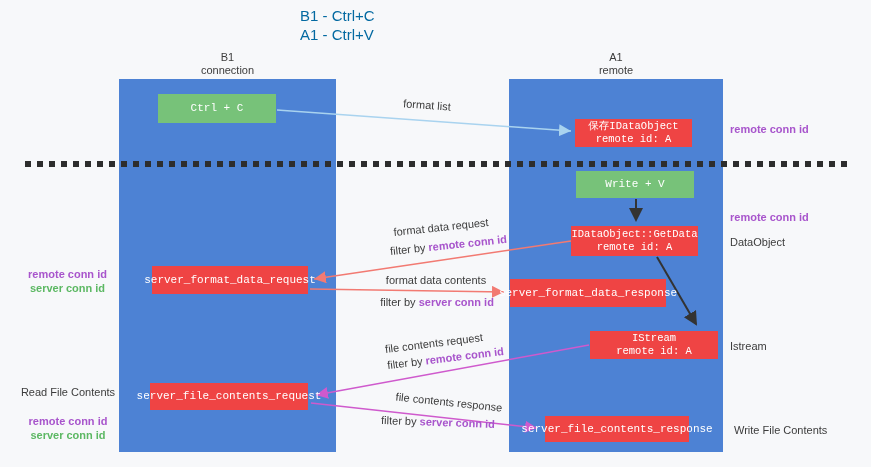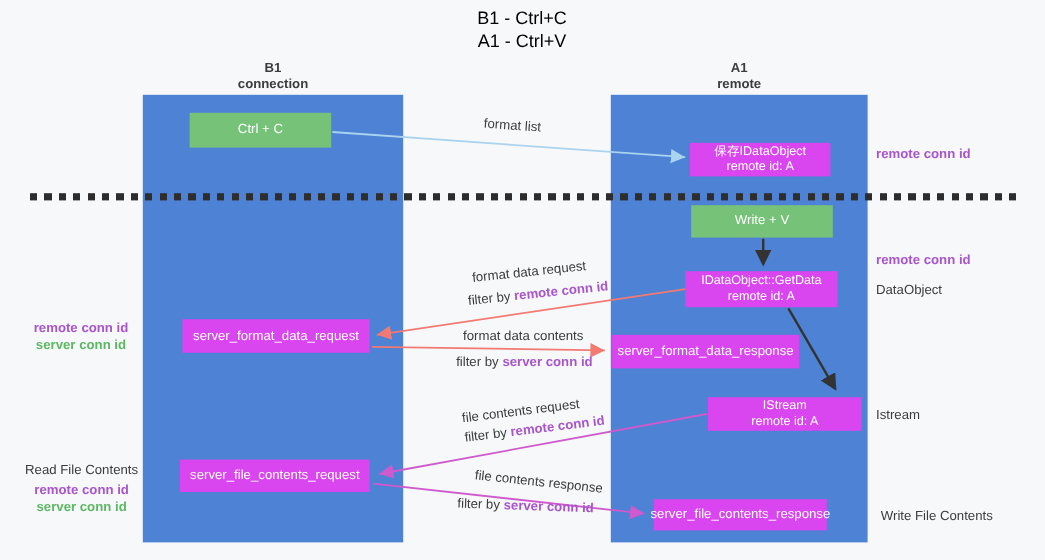--- a/index.html
+++ b/index.html
@@ -7,38 +7,38 @@
   body {
     font-family:"Liberation Sans", sans-serif;
     background:#f7f8fa;
     position:relative;
     overflow:hidden;
     color:#3d3d3d;
   }
   .abs { position:absolute; }
   .stage { position:relative; width:871px; height:467px; }
 
-  .title { left:300px; top:6px; width:270px; text-align:center;
-           font-size:15px; line-height:19px; color:#000000; z-index:3;}
+  .title { left:300px; top:6px; width:270px; text-align:left;
+           font-size:15px; line-height:19px; color:#0369a1; z-index:3;}
 
-  .col-header { text-align:center; font-size:11px; line-height:13px; color:#3c3c3c; z-index:3;font-weight:bold;}
+  .col-header { text-align:center; font-size:11px; line-height:13px; color:#3c3c3c; z-index:3;}
 
   .column { background:#4d82d4; z-index:1; }
   .col-left  { left:119px; top:79px; width:217px; height:373px; }
   .col-right { left:509px; top:79px; width:214px; height:373px; }
 
   .dashline { left:25px; top:161px; width:822px; height:6px; z-index:2;
     background:repeating-linear-gradient(90deg,#2d2d2d 0 6px,transparent 6px 12px); }
 
   svg.wires { left:0; top:0; z-index:2; pointer-events:none; }
 
   .box { display:flex; flex-direction:column; align-items:center; justify-content:center;
-         color:#fff; text-align:center; z-index:3; font-size:11px; line-height:13px; }
+         color:#fff; text-align:center; z-index:3; font-size:11px; line-height:13px;font-family:Liberation Mono, monospace; }
   .box.green  { background:#77c279; }
-  .box.orange { background:#d946ef; }
+  .box.orange { background:#ef4444; }
   .box .l2 { font-size:10.5px; }
 
   .b-ctrl-c   { left:158px; top:94px;  width:118px; height:29px; }
   .b-save     { left:575px; top:119px; width:117px; height:28px; }
   .b-ctrl-v   { left:576px; top:171px; width:118px; height:27px; }
   .b-getdata  { left:571px; top:226px; width:127px; height:30px; }
   .b-freq     { left:152px; top:266px; width:156px; height:28px; }
   .b-fresp    { left:510px; top:279px; width:156px; height:28px; }
   .b-istream  { left:590px; top:331px; width:128px; height:28px; }
   .b-creq     { left:150px; top:383px; width:158px; height:27px; }
@@ -150,21 +150,21 @@
   <div class="abs side purple" style="left:730px; top:211px;">remote conn id</div>
   <div class="abs side blackt" style="left:730px; top:236px;">DataObject</div>
   <div class="abs side blackt" style="left:730px; top:340px;">Istream</div>
   <div class="abs side blackt" style="left:734px; top:424px;">Write File Contents</div>
 
   <div class="abs stack" style="left:20px; top:267px; width:95px; z-index:3;">
     <div class="side purple">remote conn id</div>
     <div class="side greent">server conn id</div>
   </div>
   <div class="abs stack" style="left:18px; top:385px; width:100px; z-index:3;">
-    <div class="side blackt" style="margin-bottom:3px;">Read File Contents</div>
+    <div class="side blackt" style="margin-bottom:15px;">Read File Contents</div>
     <div class="side purple">remote conn id</div>
     <div class="side greent">server conn id</div>
   </div>
 
   <div class="abs arrow-lbl r-pos4" style="left:382px; top:99px; width:90px;">format list</div>
 
   <div class="abs arrow-lbl r-neg6" style="left:385px; top:221px; width:112px;">format data request</div>
   <div class="abs arrow-lbl r-neg6" style="left:386px; top:239px; width:125px;">
     <span>filter by </span><span class="purple">remote conn id</span>
   </div>

